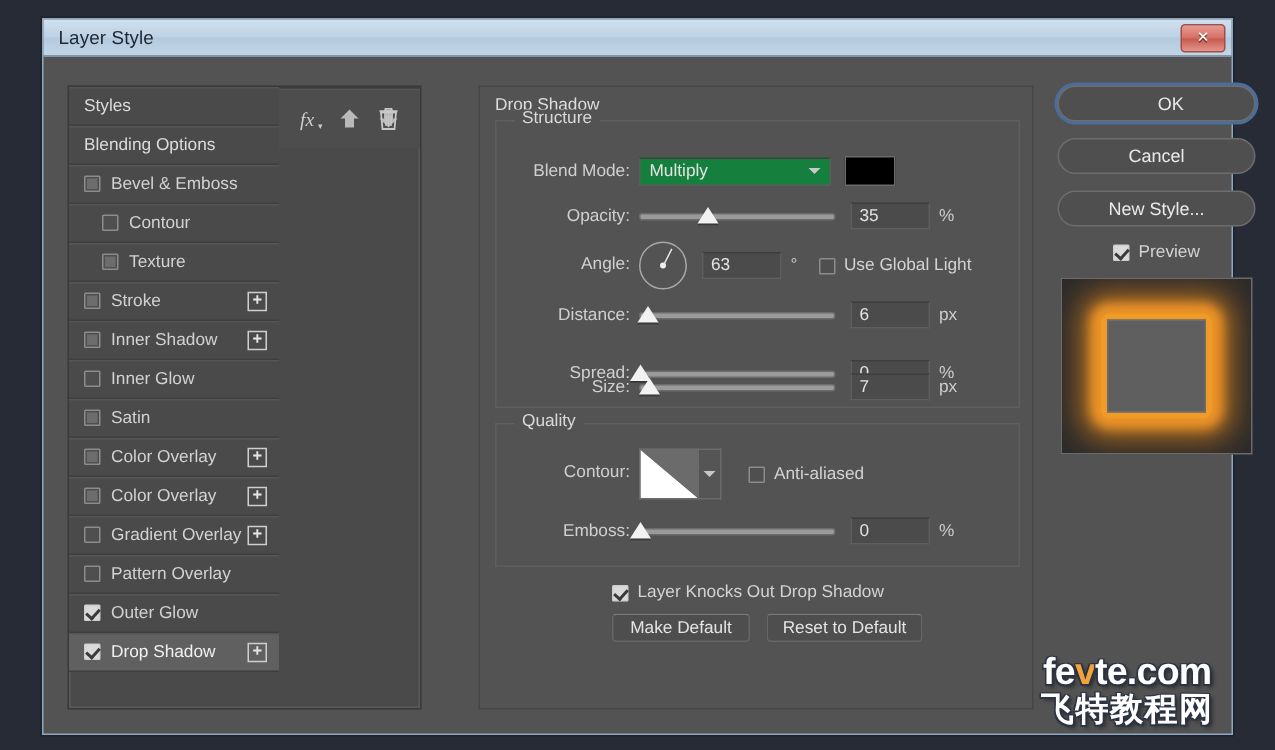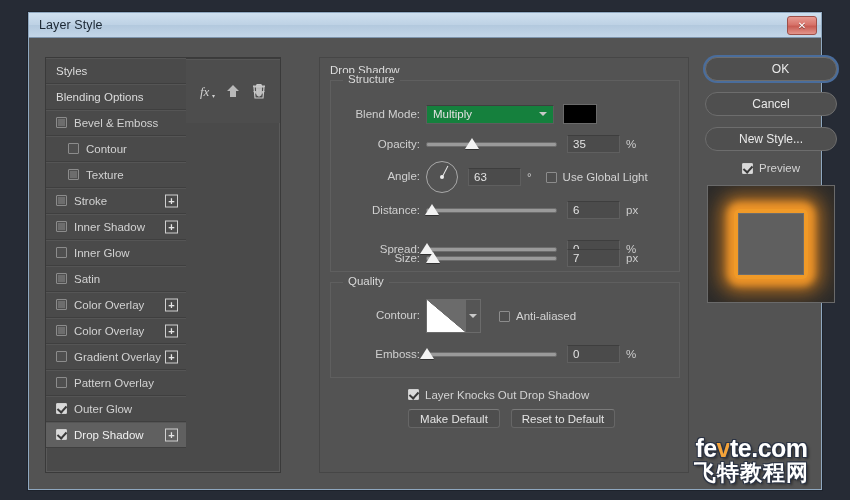--- a/index.html
+++ b/index.html
@@ -90,21 +90,21 @@
     position:absolute;right:8px;top:50%;transform:translateY(-50%);
     width:13px;height:13px;border:1px solid #cfcfcf;
     box-sizing:border-box;
     display:flex;align-items:center;justify-content:center;
     color:#e4e4e4;font-size:11px;line-height:1;font-weight:bold;
   }
   #styles-toolbar{
     height:32px;border-top:1px solid #3c3c3c;
     box-shadow:inset 0 1px 0 #575757;
     display:flex;align-items:center;
-    padding:16px 8px;background:#4d4d4d;position:relative;
+    padding:4px 8px;background:#4d4d4d;position:relative;
   }
   .tool-ic{
     width:26px;height:22px;display:flex;align-items:center;justify-content:center;
     cursor:pointer;color:#c8c8c8;
   }
   #trash-ic{position:absolute;right:8px;}
 
   
   #center{
     position:absolute;left:290px;top:19px;width:370px;height:416px;
@@ -478,21 +478,21 @@
         <div class="row" style="left:95px;top:62px;width:250px;">
           <div class="rlabel">Emboss:</div>
           <div class="track" style="width:131px;">
             <div class="thumb" style="left:0%;"></div>
           </div>
           <div class="numfield" style="width:53px;margin-left:10px;">0</div>
           <span class="unit">%</span>
         </div>
       </div>
 
-      <div style="position:absolute;left:88px;top:331px;display:flex;align-items:flex-start;">
+      <div style="position:absolute;left:88px;top:331px;display:flex;align-items:center;">
         <div class="ckbox checked"></div>
         <span class="ck-text">Layer Knocks Out Drop Shadow</span>
       </div>
       <div style="position:absolute;left:88px;top:351px;display:flex;gap:11px;">
         <div class="pbtn" style="width:92px;">Make Default</div>
         <div class="pbtn" style="width:104px;">Reset to Default</div>
       </div>
     </div>
 
     <div id="right">

